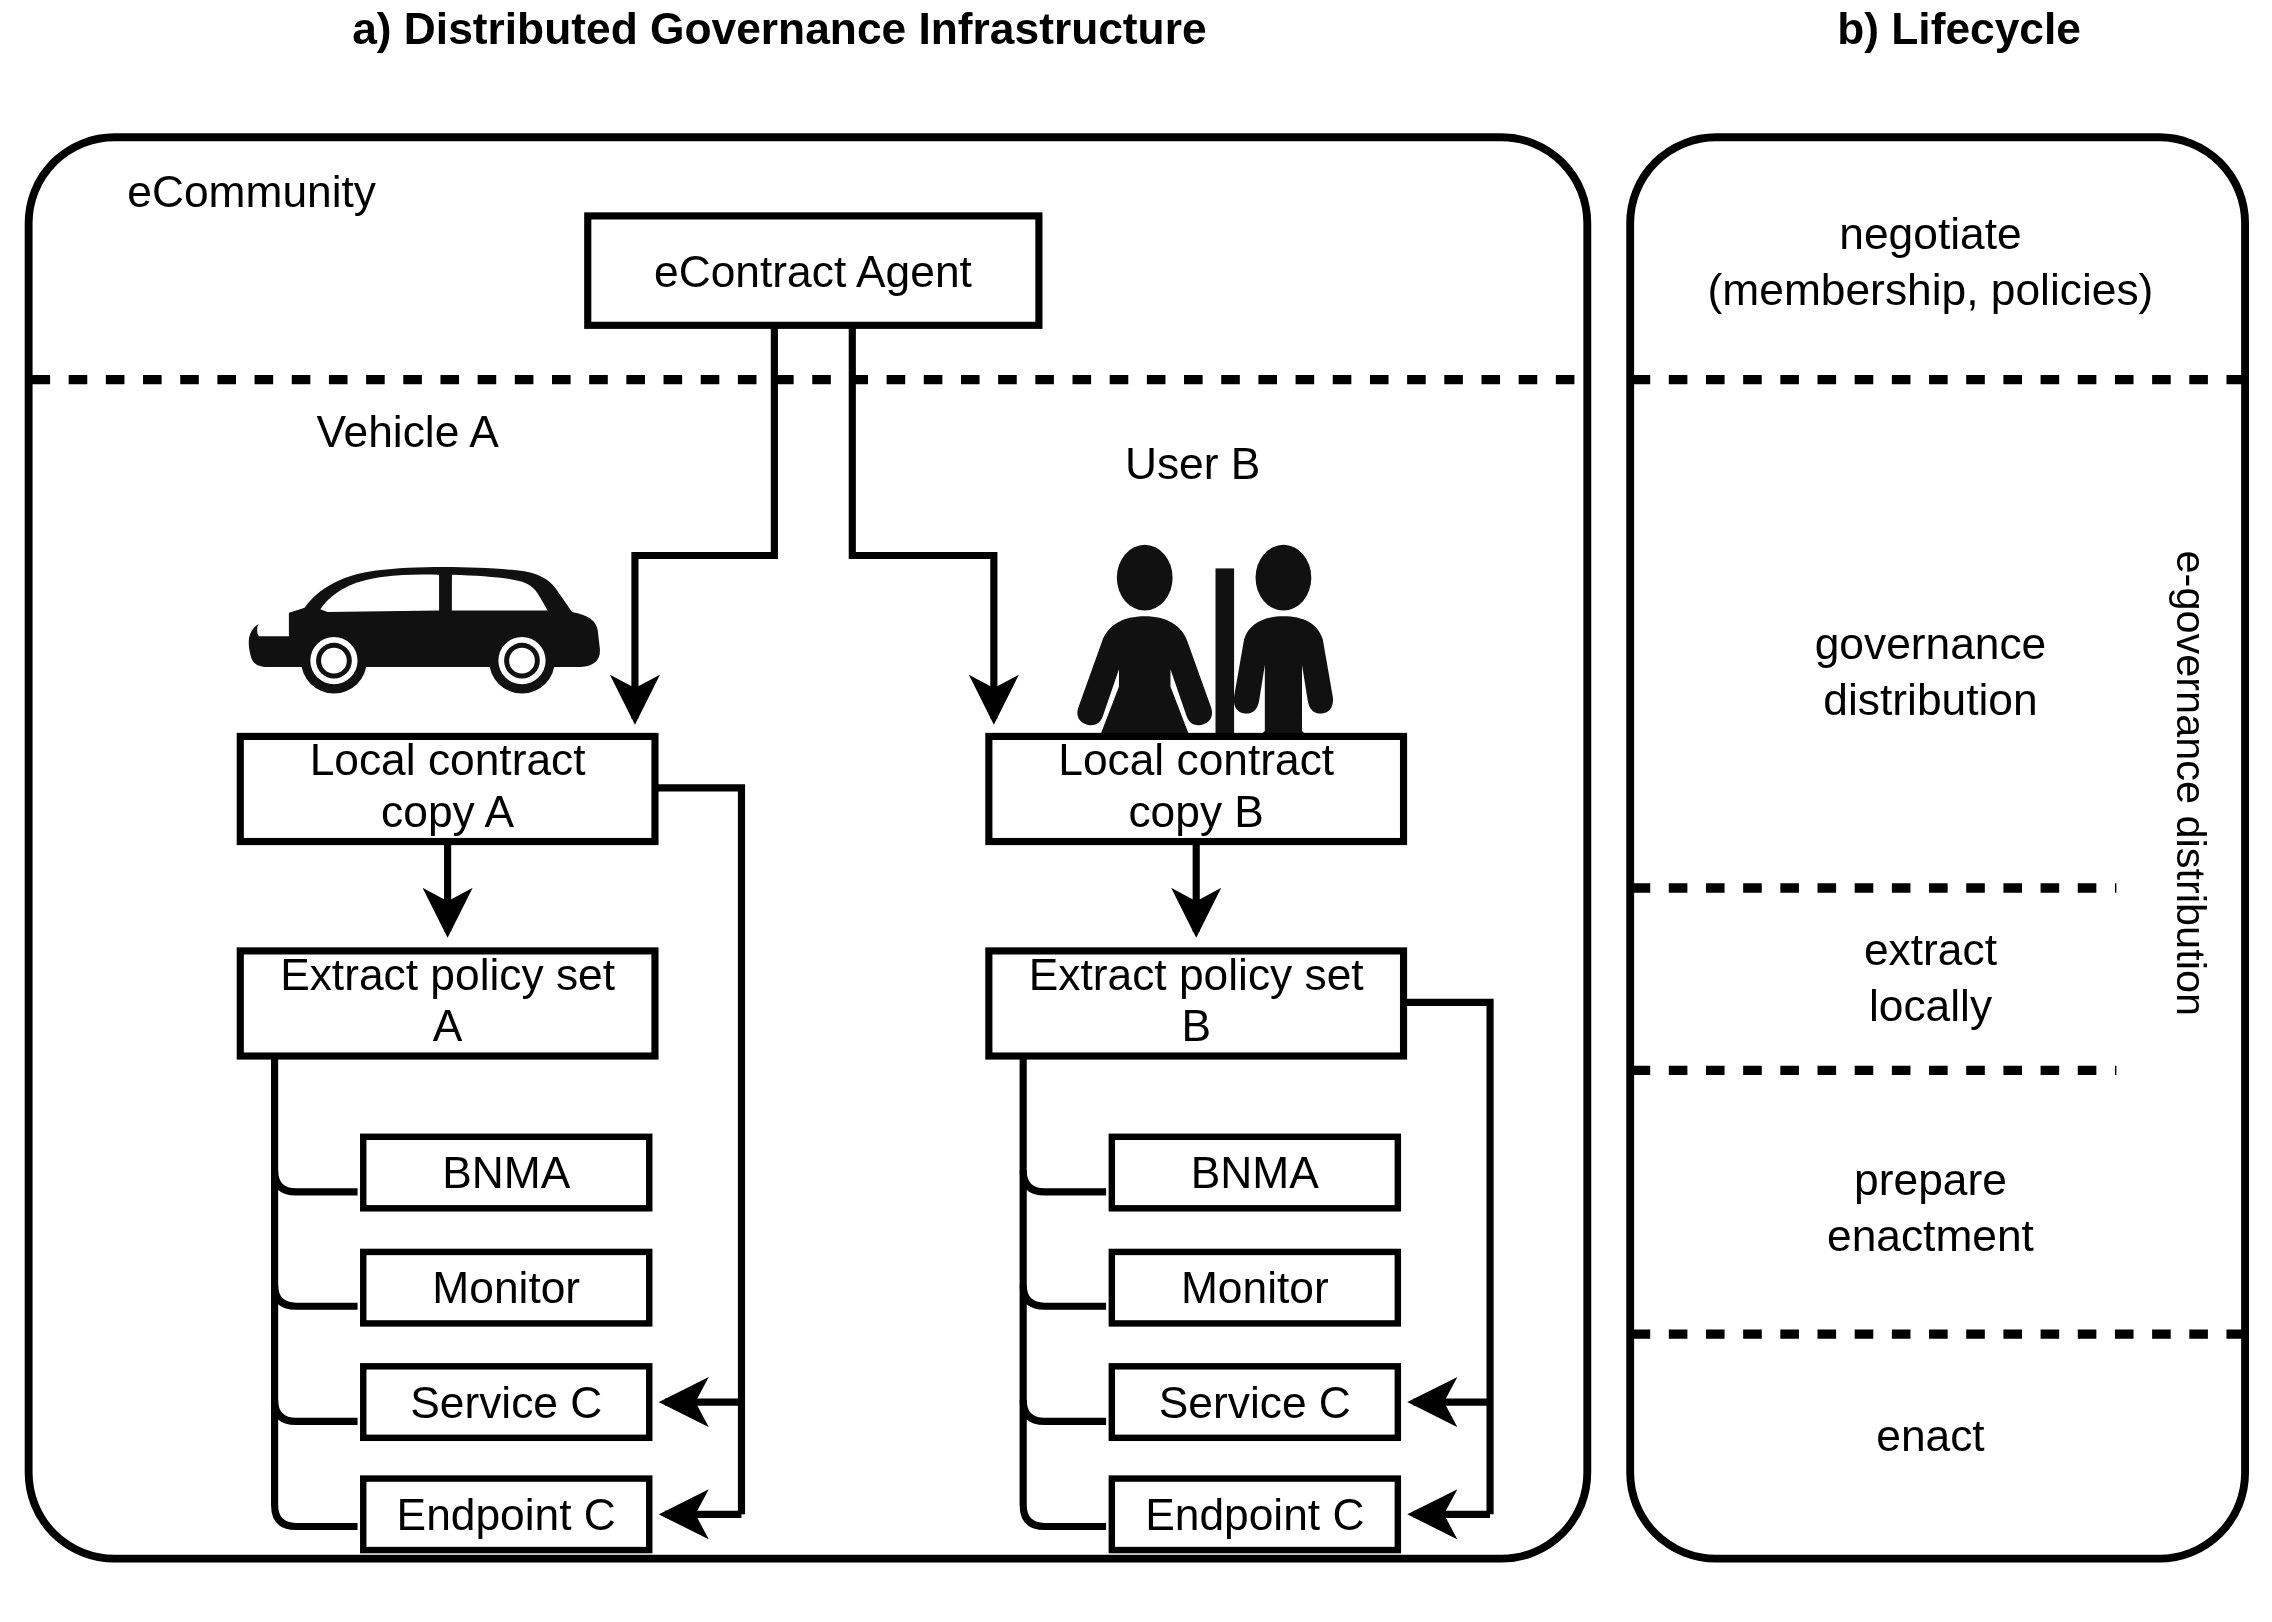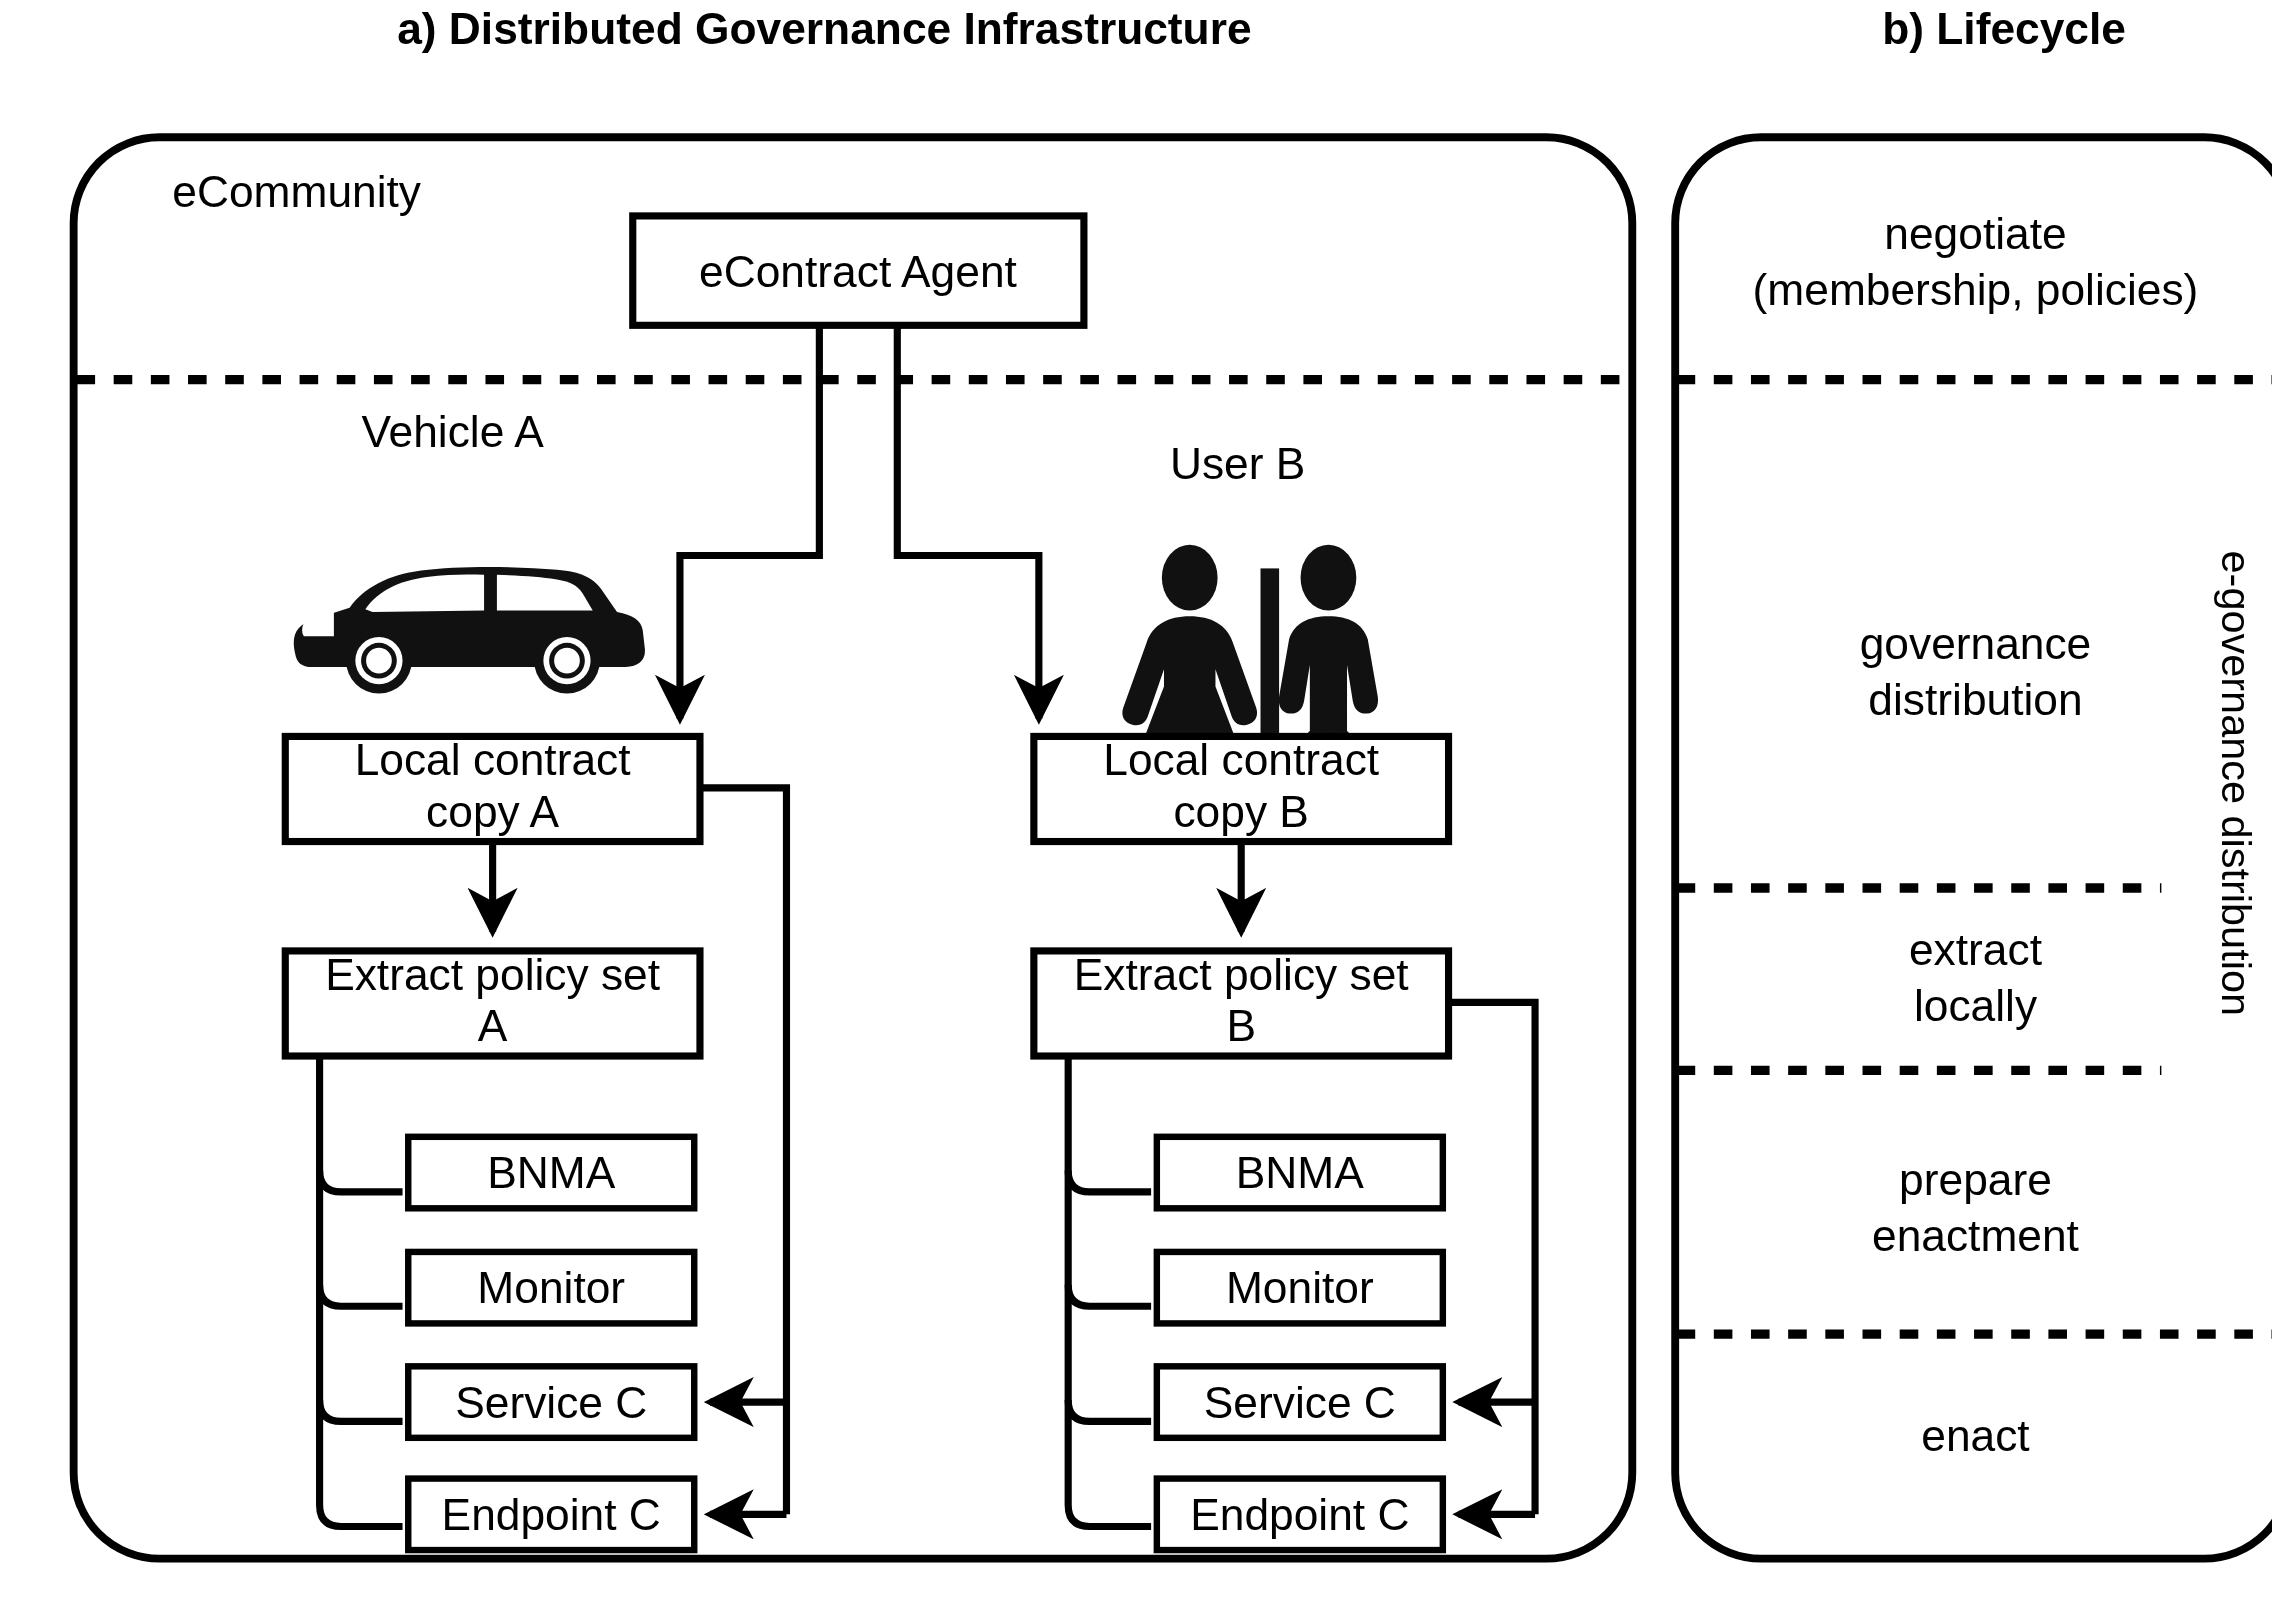--- a/index.html
+++ b/index.html
@@ -1,21 +1,21 @@
 <!DOCTYPE html>
 <html style="font-size:11.4px"><head>
 <meta charset="utf-8">
 <style>
   html,body{margin:0;padding:0;background:#ffffff;}
   body{
     width:2273px;height:1623px;overflow:hidden;
     font-family:"Liberation Sans", sans-serif;
     color:#000000;
   }
-  #stage{position:relative;width:2146px;height:1623px;margin-left:45px;}
+  #stage{position:relative;width:2146px;height:1623px;}
   svg{display:block;position:absolute;left:0;top:0;}
   .hd{font-family:"Liberation Sans", sans-serif;font-weight:bold;font-size:62px;}
   .lbl{font-family:"Liberation Sans", sans-serif;font-weight:normal;font-size:62px;}
   .boxtxt{font-family:"Liberation Sans", sans-serif;font-weight:normal;font-size:62px;}
   .vert{font-family:"Liberation Sans", sans-serif;font-weight:normal;font-size:58px;}
 </style>
 </head>
 <body>
 
 <div id="stage">

